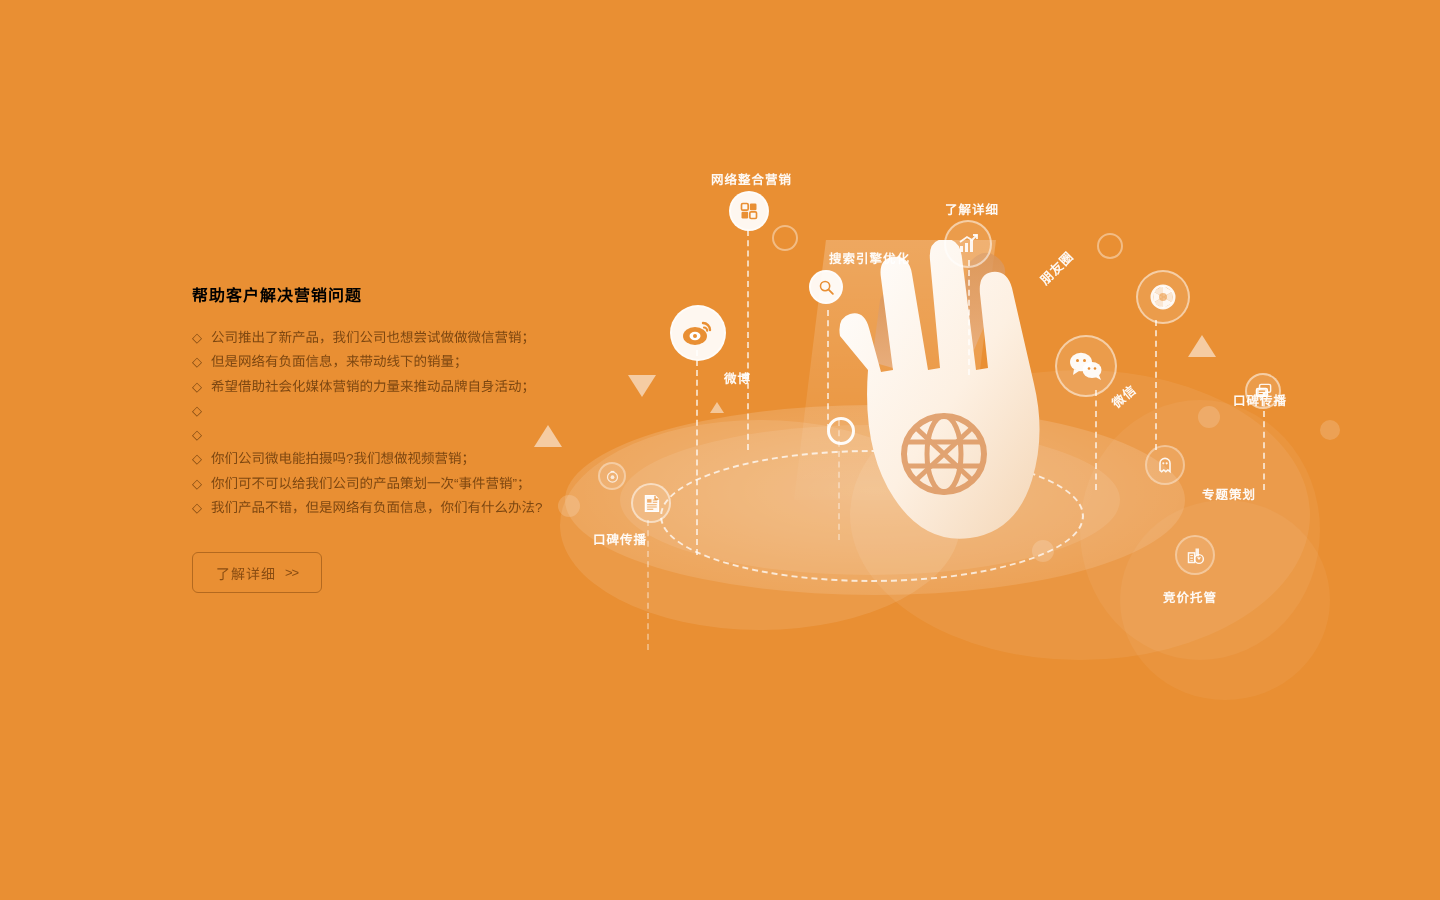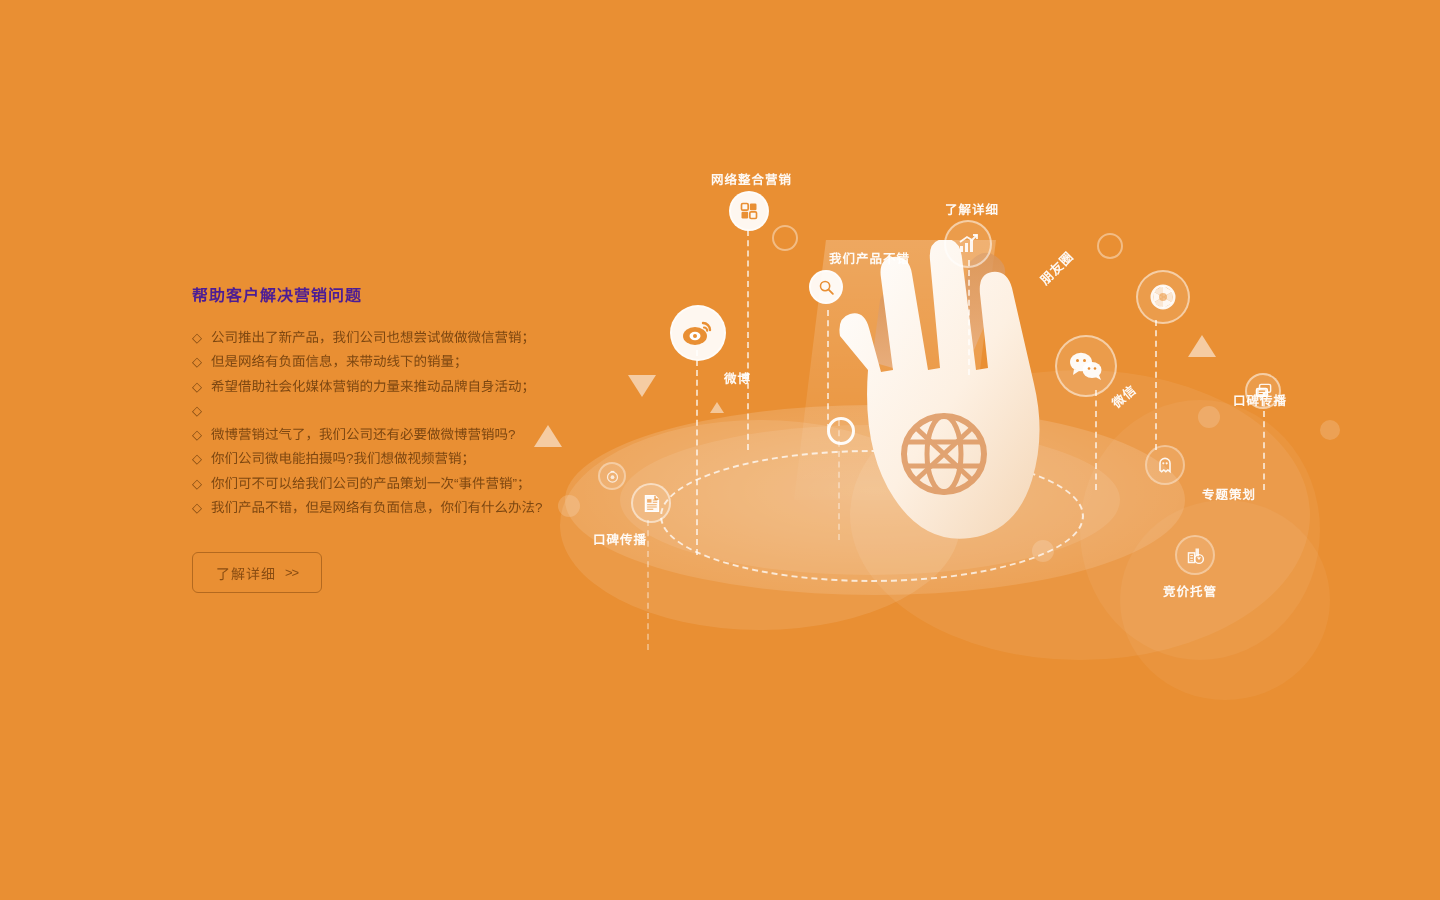--- a/index.html
+++ b/index.html
@@ -12,21 +12,21 @@
   #stage{position:absolute;inset:0;width:1440px;height:900px;overflow:hidden;background:#e98f33;}
 
   
   .left-col{position:absolute;left:192px;top:262px;width:420px;}
   .headline{
     color:#ffffff;font-size:43px;line-height:52px;font-weight:400;
     letter-spacing:2px;white-space:nowrap;
   }
   .headline .amp{color:#ffe14d;}
   .subtitle{
-    margin-top:20px;color:#4c1d95;font-size:16px;font-weight:bold;
+    margin-top:20px;color:#000000;font-size:16px;font-weight:bold;
     letter-spacing:1px;
   }
   .bullets{margin-top:20px;}
   .bullet{
     display:flex;align-items:center;
     color:#7d4711;font-size:13.5px;line-height:24.3px;white-space:nowrap;
   }
   .bullet .dia{
     color:#7d4711;font-size:13px;margin-right:9px;display:inline-block;
   }
@@ -167,21 +167,21 @@
         <svg width="20" height="20" viewBox="0 0 24 24">
           <rect x="3" y="3" width="8" height="8" rx="1.5" fill="none" stroke="#e98f33" stroke-width="2"></rect>
           <rect x="13" y="3" width="8" height="8" rx="1.5" fill="#e98f33"></rect>
           <rect x="3" y="13" width="8" height="8" rx="1.5" fill="#e98f33"></rect>
           <rect x="13" y="13" width="8" height="8" rx="1.5" fill="none" stroke="#e98f33" stroke-width="2"></rect>
         </svg>
       </div>
     </div>
 
     <div class="node" style="left:285px;top:125px;">
-      <div class="lbl" style="left:24px;top:3px;">我们产品不错</div>
+      <div class="lbl" style="left:24px;top:3px;">搜索引擎优化</div>
       <div class="circ solid" style="left:4px;top:25px;width:34px;height:34px;">
         <svg width="17" height="17" viewBox="0 0 24 24">
           <circle cx="10" cy="10" r="6.5" fill="none" stroke="#e98f33" stroke-width="2.2"></circle>
           <path d="M15 15 L21 21" stroke="#e98f33" stroke-width="2.6" stroke-linecap="round"></path>
         </svg>
       </div>
     </div>
 
     <div class="node" style="left:420px;top:75px;">
       <div class="lbl" style="left:5px;top:4px;">了解详细</div>
@@ -245,21 +245,21 @@
       <div class="circ ghost2" style="left:0px;top:0px;width:40px;height:40px;">
         <svg width="20" height="20" viewBox="0 0 24 24">
           <path d="M6 10 a6 6 0 0 1 12 0 v10 l-2.5 -2 l-2.5 2 l-2.5 -2 l-2.5 2 l-2 -1.6 z" fill="none" stroke="#fff" stroke-width="1.9" opacity=".9"></path>
           <circle cx="10" cy="10" r="1.3" fill="#fff" opacity=".9"></circle>
           <circle cx="14" cy="10" r="1.3" fill="#fff" opacity=".9"></circle>
         </svg>
       </div>
     </div>
 
     <div class="node" style="left:645px;top:415px;">
-      <div class="lbl" style="left:-2px;top:46px;">竞价托管</div>
+      <div class="lbl" style="left:-2px;top:52px;">竞价托管</div>
       <div class="circ ghost2" style="left:10px;top:0px;width:40px;height:40px;">
         <svg width="21" height="21" viewBox="0 0 24 24">
           <rect x="4" y="9" width="7" height="11" fill="none" stroke="#fff" stroke-width="1.7" opacity=".9"></rect>
           <path d="M6 12 h3 M6 15 h3 M6 18 h3" stroke="#fff" stroke-width="1.3" opacity=".9"></path>
           <rect x="12" y="4" width="4" height="9" fill="#fff" opacity=".85"></rect>
           <circle cx="16" cy="16" r="5" fill="none" stroke="#fff" stroke-width="1.7" opacity=".9"></circle>
           <path d="M13.5 14 h5 l-2.5 3 z" fill="#fff" opacity=".9"></path>
         </svg>
       </div>
     </div>
@@ -307,21 +307,20 @@
         </div>
       <div class="bullet">
           <span class="dia">◇</span>
           <span>希望借助社会化媒体营销的力量来推动品牌自身活动；</span>
         </div>
       <div class="bullet">
           <span class="dia">◇</span>
         </div>
       <div class="bullet">
           <span class="dia">◇</span>
-          <span>微博营销过气了，我们公司还有必要做微博营销吗?</span>
         </div>
       <div class="bullet">
           <span class="dia">◇</span>
           <span>你们公司微电能拍摄吗?我们想做视频营销；</span>
         </div>
       <div class="bullet">
           <span class="dia">◇</span>
           <span>你们可不可以给我们公司的产品策划一次“事件营销”；</span>
         </div>
       <div class="bullet">

